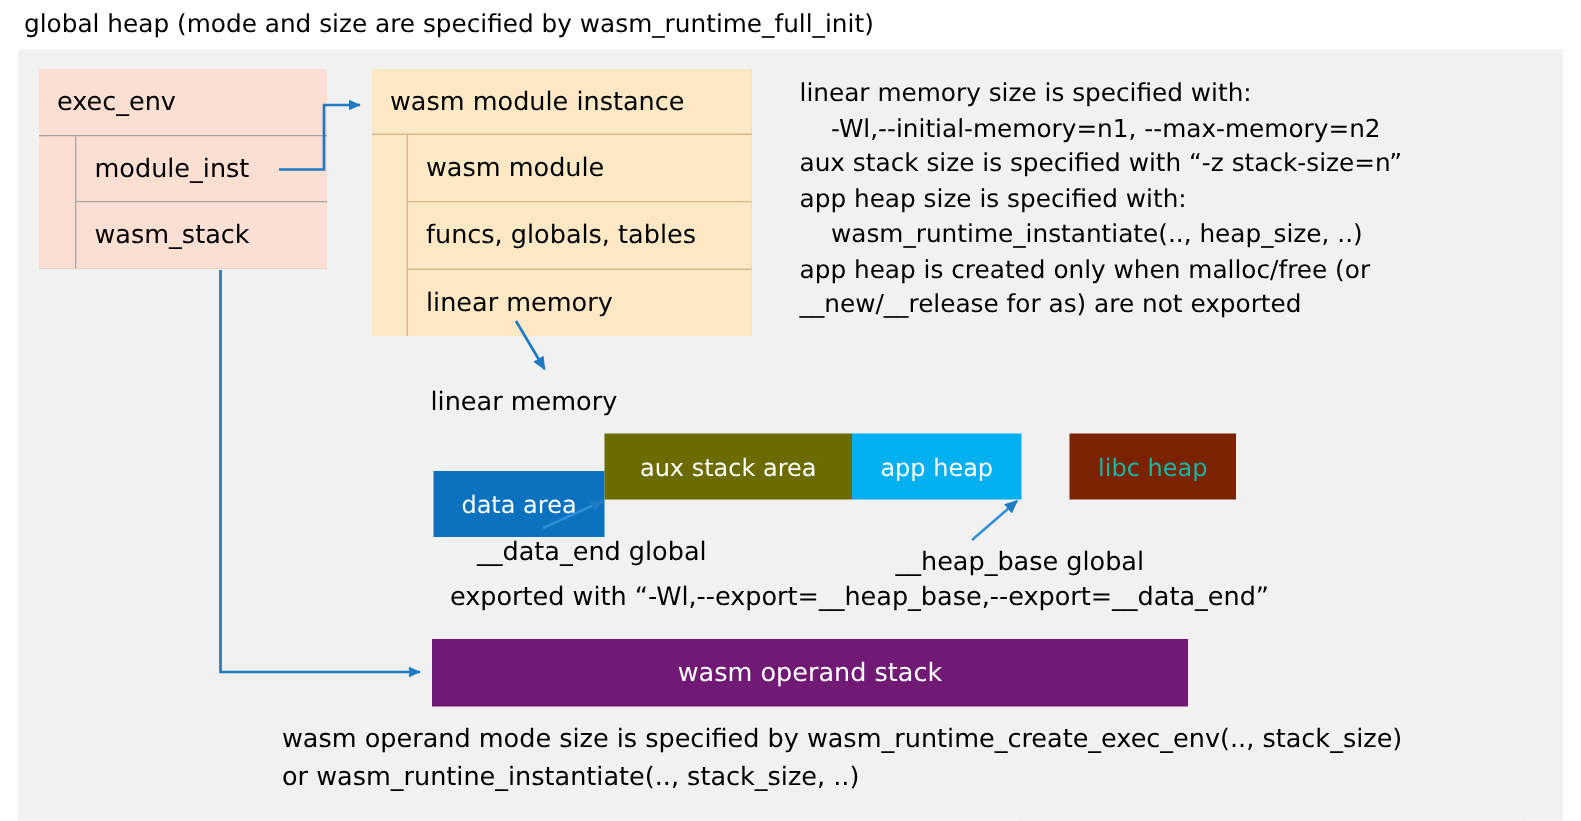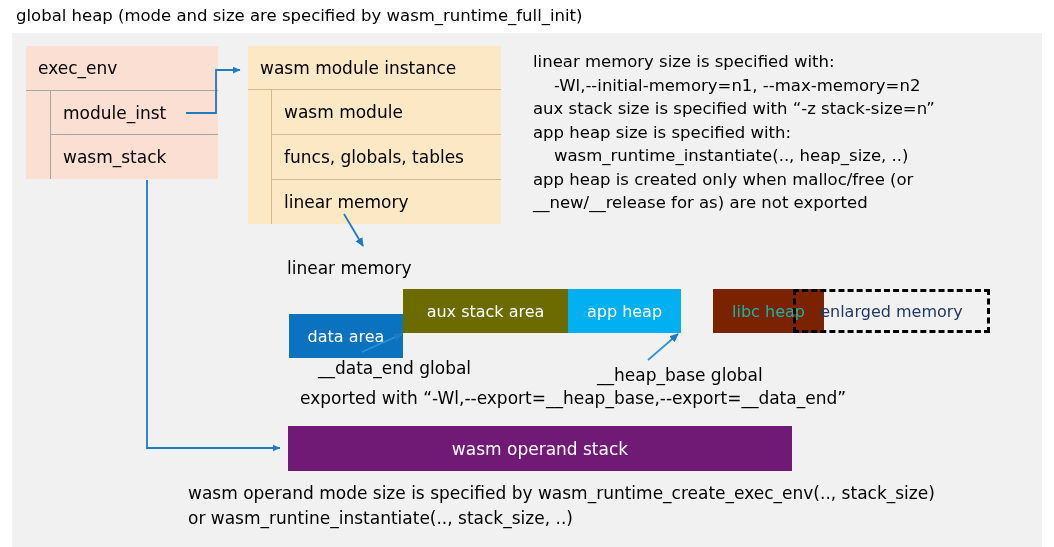--- a/index.html
+++ b/index.html
@@ -238,21 +238,20 @@
     wasm_runtime_instantiate(.., heap_size, ..)
 app heap is created only when malloc/free (or
 __new/__release for as) are not exported</div>
 
   <div class="lm-label">linear memory</div>
   <div class="membar" id="membar" style="width: 701px;">
       <div class="seg" style="left: 0px; width: 114px; background: rgb(11, 114, 192); color: rgb(255, 255, 255); margin-top: 25px;">data area</div>
       <div class="seg" style="left: 114px; width: 165px; background: rgb(107, 107, 0); color: rgb(255, 255, 255);">aux stack area</div>
       <div class="seg" style="left: 279px; width: 113px; background: rgb(0, 176, 240); color: rgb(255, 255, 255);">app heap</div>
       <div class="seg" style="left: 392px; width: 111px; background: rgb(123, 34, 0); color: #14b8a6; margin-left: 32px;">libc heap</div>
-      <div class="seg dashed" style="left: 504px; width: 197px; color: rgb(31, 56, 100);">enlarged memory</div>
     </div>
 
   <div class="anno anno-data-end">__data_end global</div>
   <div class="anno anno-heap-base">__heap_base global</div>
   <div class="anno anno-exported">exported with “-Wl,--export=__heap_base,--export=__data_end”</div>
 
   <div class="opstack">wasm operand stack</div>
   <div class="bottom-note">wasm operand mode size is specified by wasm_runtime_create_exec_env(.., stack_size)
 or wasm_runtine_instantiate(.., stack_size, ..)</div>
 

